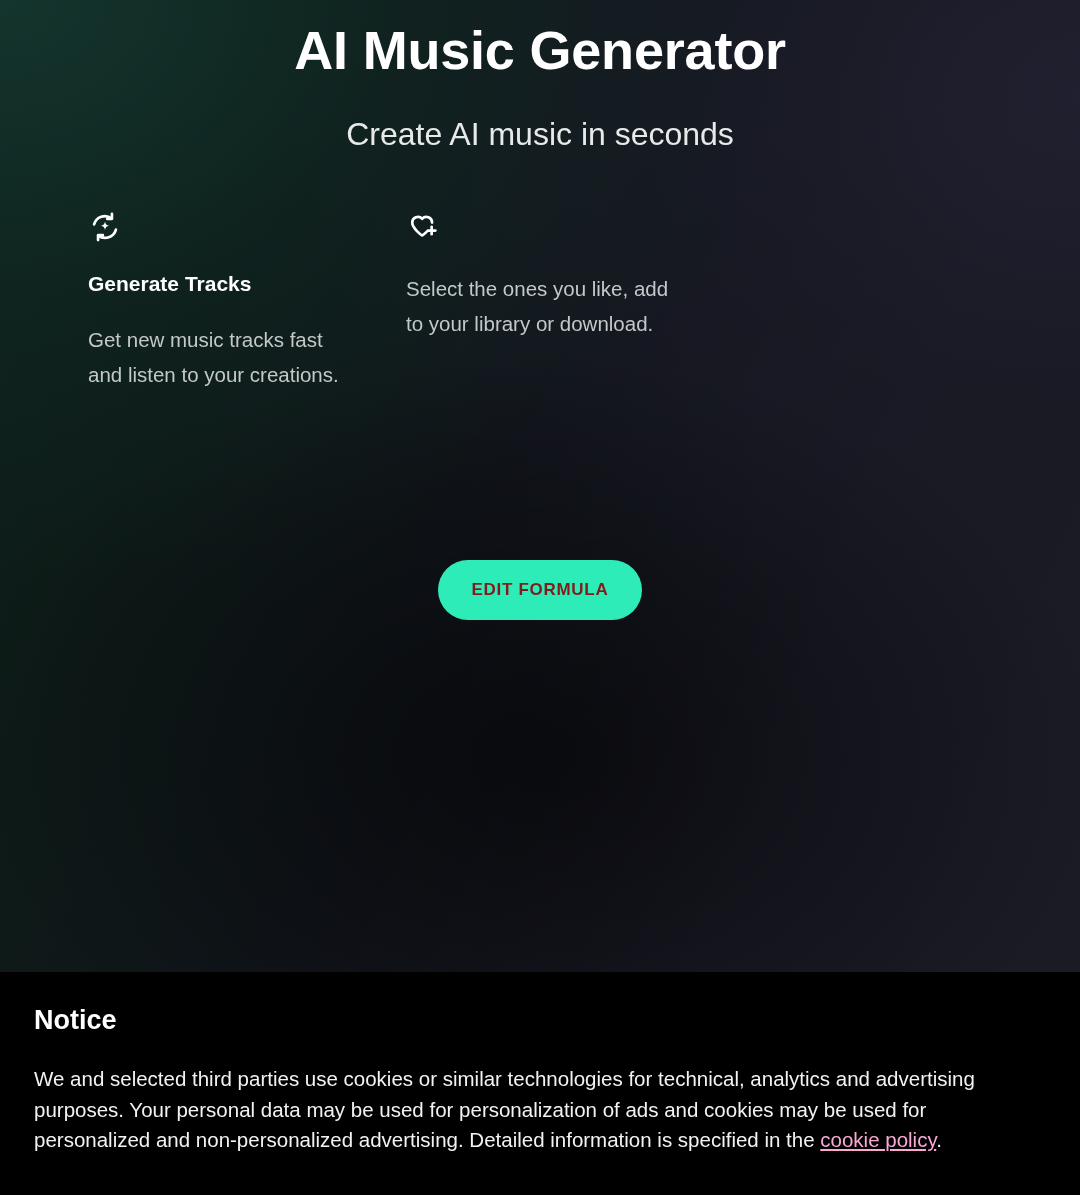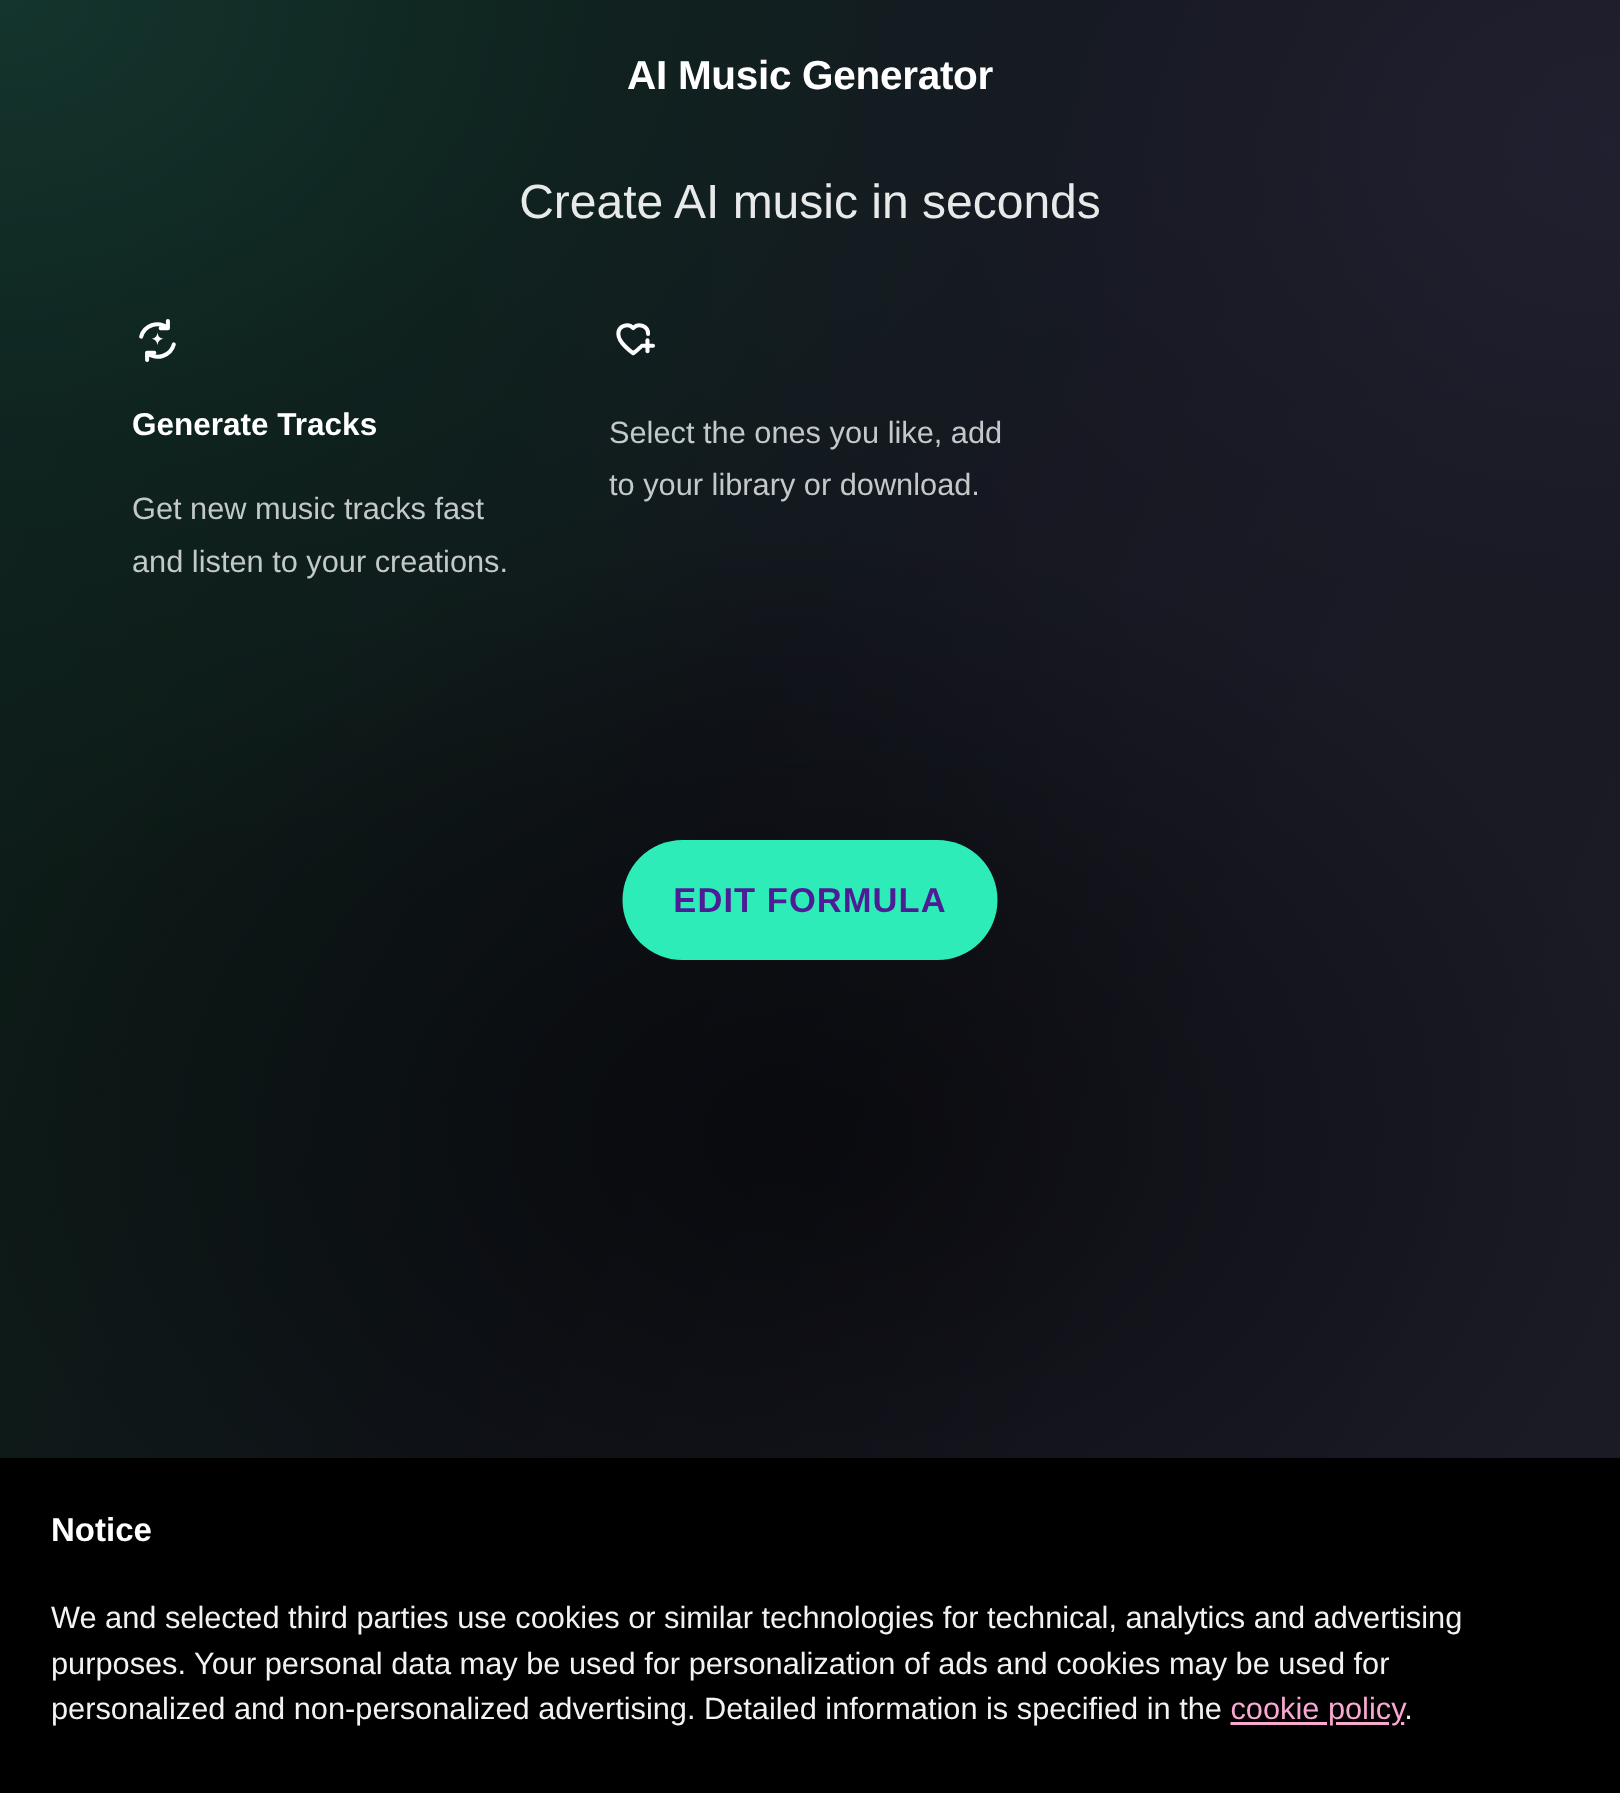--- a/index.html
+++ b/index.html
@@ -44,21 +44,21 @@
     width: 1080px;
     height: 972px;
   }
 
   
   .page-title {
     position: absolute;
     left: 0; top: 24px;
     width: 1080px;
     text-align: center;
-    font-size: 27px;
+    font-size: 54px;
     line-height: 52px;
     font-weight: bold;
     letter-spacing: -0.2px;
     color: #ffffff;
   }
 
   .page-subtitle {
     position: absolute;
     left: 0; top: 117px;
     width: 1080px;
@@ -115,47 +115,47 @@
     top: 560px;
     width: 1080px;
     display: flex;
     justify-content: center;
   }
 
   .cta-button {
     display: inline-flex;
     align-items: center;
     justify-content: center;
-    height: 80px;
+    height: 60px;
     padding: 0 34px;
     min-width: 182px;
     border: none;
     border-radius: 999px;
     background: #2eecb8;
-    color: #4c1d95;
+    color: #7f1d1d;
     font-family: "Liberation Sans", sans-serif;
-    font-size: 23px;
+    font-size: 17px;
     font-weight: bold;
     letter-spacing: 0.7px;
     cursor: pointer;
   }
 
   
   .cookie-notice {
     position: absolute;
     left: 0;
     top: 972px;
     width: 1080px;
     height: 223px;
     background: #000000;
     padding: 34px 34px 0 34px;
   }
 
   .notice-heading {
-    font-size: 22px;
+    font-size: 27px;
     line-height: 28px;
     font-weight: bold;
     color: #ffffff;
     margin-bottom: 30px;
   }
 
   .notice-body {
     font-size: 20.5px;
     line-height: 30.5px;
     color: #f2f2f2;

